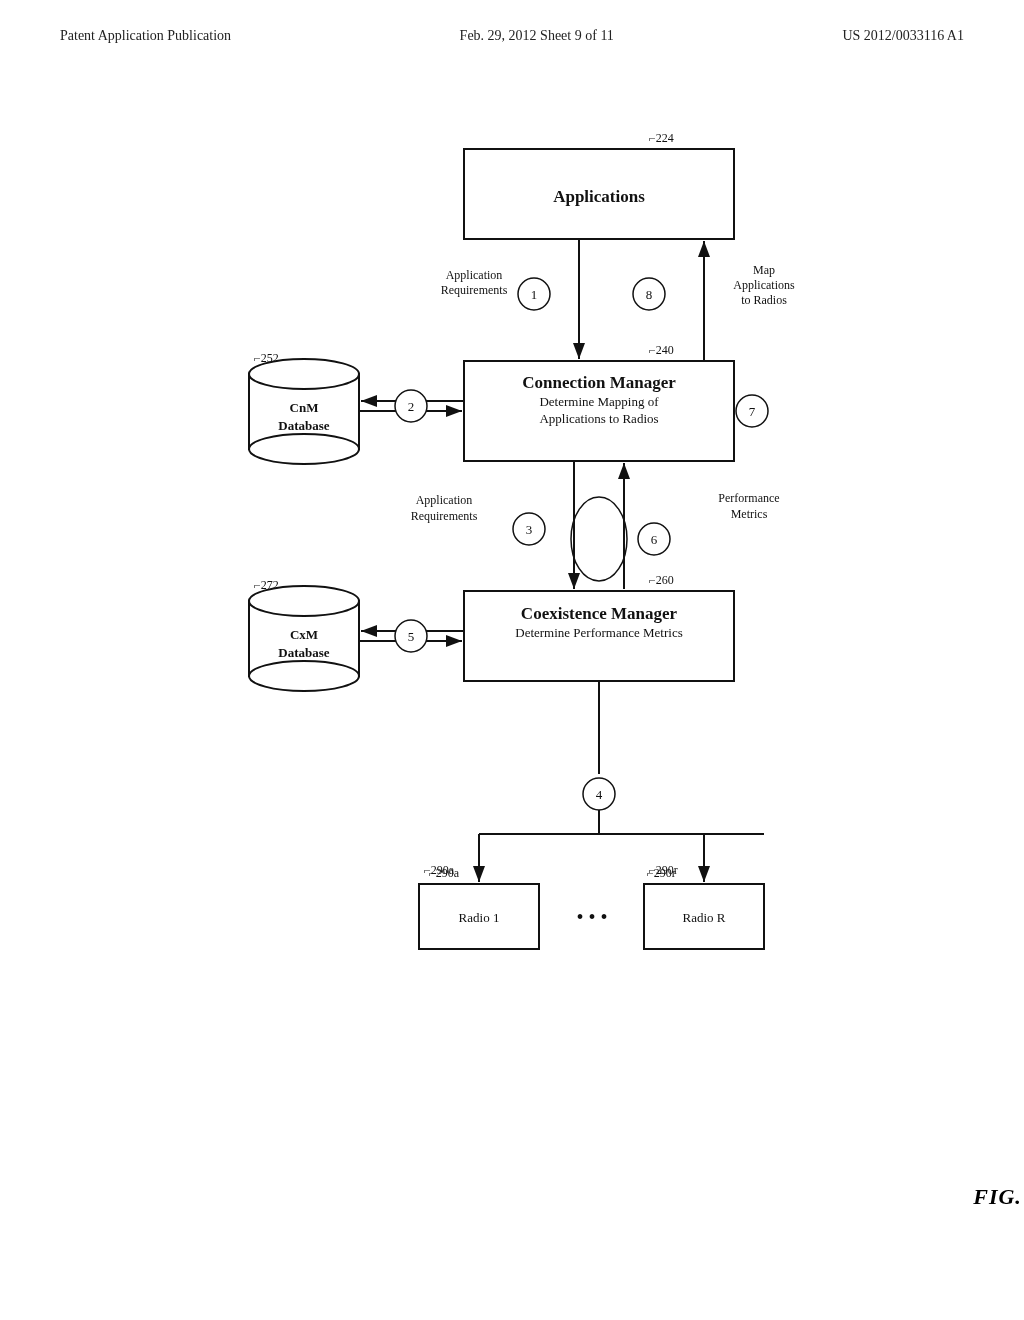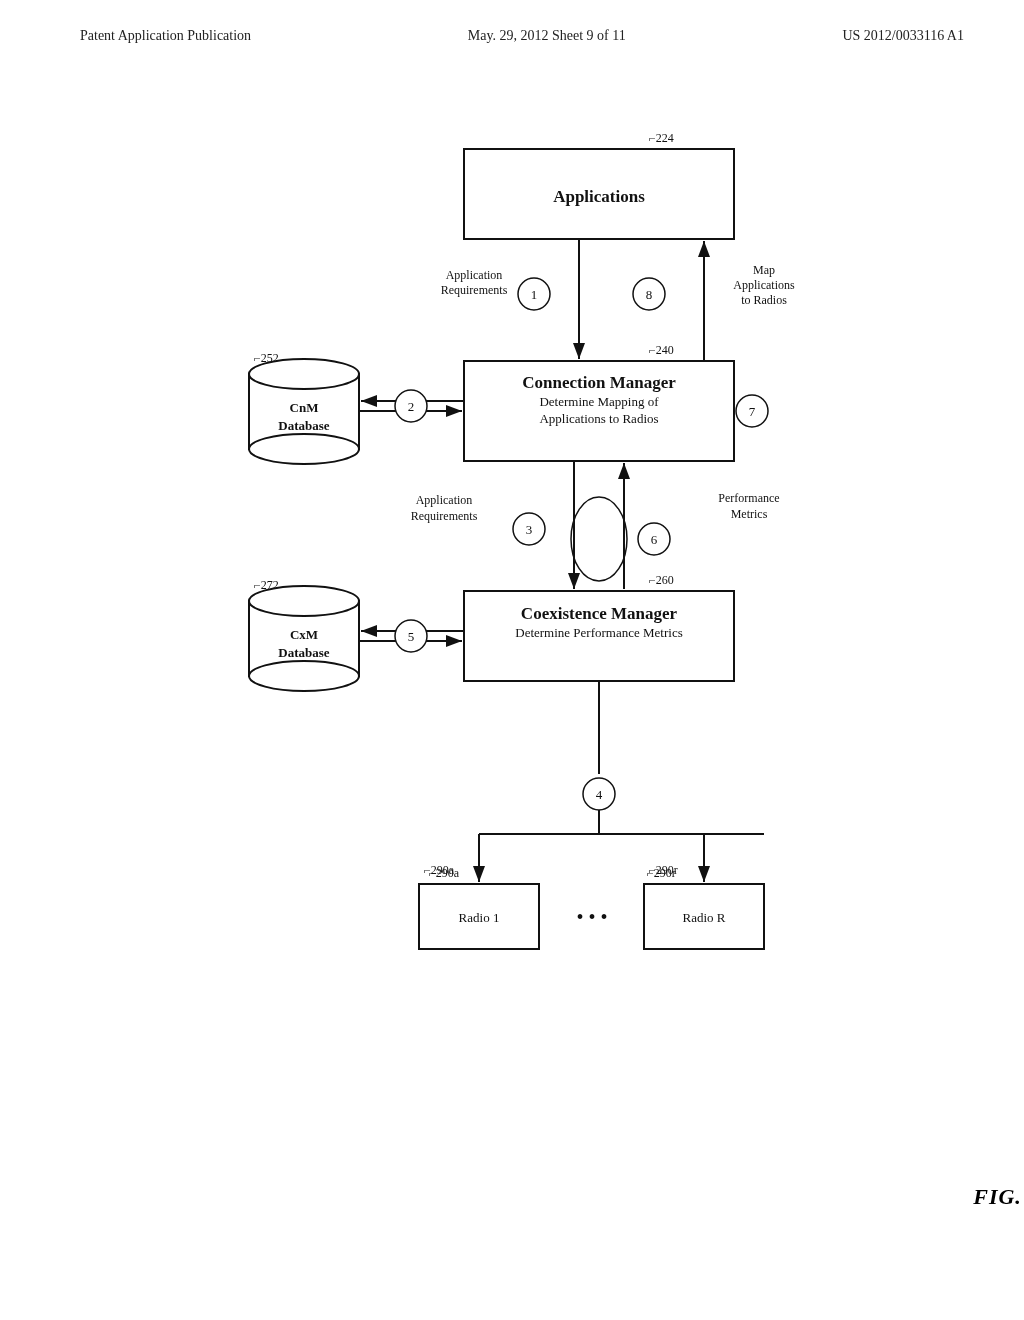--- a/index.html
+++ b/index.html
@@ -8,21 +8,21 @@
       font-family: 'Times New Roman', Times, serif;
       width: 1024px;
       min-height: 1320px;
       position: relative;
       overflow-x: hidden;
     }
 
     .page-header {
       display: flex;
       justify-content: space-between;
-      padding: 28px 60px 10px 80px;
+      padding: 28px 60px 10px 60px;
       font-size: 14px;
       color: #222;
       border-bottom: none;
     }
     .page-header span { display: inline-block; }
 
     .diagram-area {
       position: relative;
       width: 100%;
       padding: 20px 0;
@@ -43,21 +43,21 @@
       font-weight: bold;
       margin-top: 10px;
       letter-spacing: 1px;
     }
   </style>
 </head>
 <body>
 
 <div class="page-header">
   <span>Patent Application Publication</span>
-  <span>May. 29, 2012  Sheet 9 of 11</span>
+  <span>Feb. 29, 2012  Sheet 9 of 11</span>
   <span>US 2012/0033116 A1</span>
 </div>
 
 <div class="diagram-area">
   <svg class="main-diagram" viewBox="0 0 700 1080" xmlns="http://www.w3.org/2000/svg">
 
     <style>
       text { font-family: 'Times New Roman', Times, serif; fill: #111; }
       .box-label-bold { font-weight: bold; font-size: 17px; }
       .box-label-normal { font-size: 13px; }

